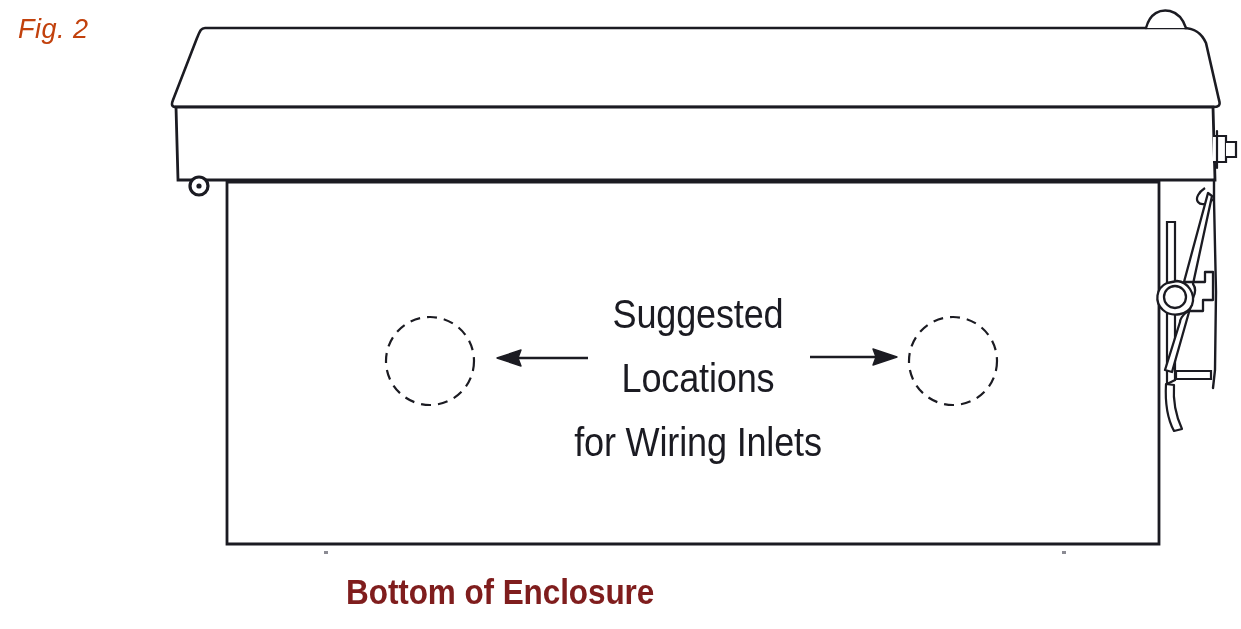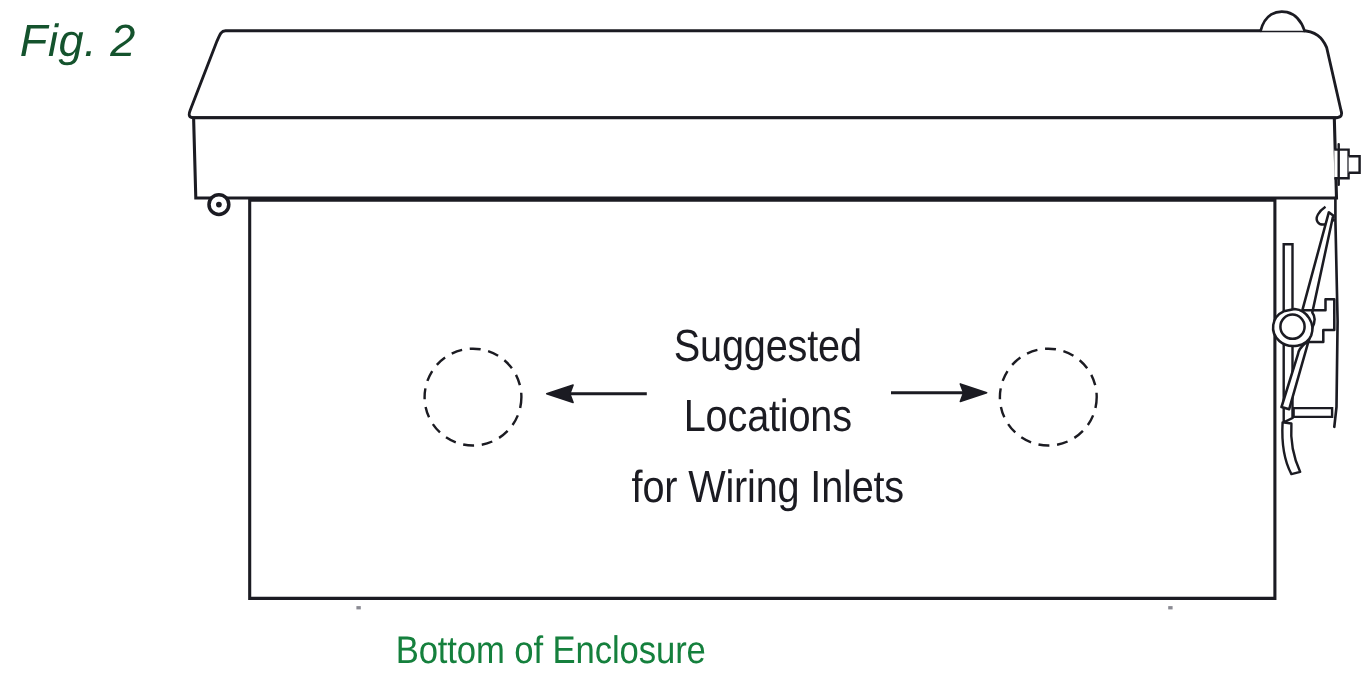--- a/index.html
+++ b/index.html
@@ -25,24 +25,24 @@
     display: block;
     width: 1241px;
     height: 629px;
   }
   .fig-label {
     position: absolute;
     left: 18px;
     top: 14px;
     font-family: "Liberation Sans", sans-serif;
     font-style: italic;
-    font-size: 41px;
+    font-size: 27px;
     font-weight: 400;
     letter-spacing: 0.5px;
-    color: #14532d;
+    color: #c2410c;
     white-space: nowrap;
   }
   .callout-text {
     position: absolute;
     left: 520px;
     top: 282px;
     width: 356px;
     text-align: center;
     font-family: "Liberation Sans Narrow", "Liberation Sans", sans-serif;
     font-size: 41px;
@@ -57,22 +57,22 @@
     white-space: nowrap;
   }
   .caption {
     position: absolute;
     left: 0;
     top: 572px;
     width: 1001px;
     text-align: center;
     font-family: "Liberation Sans Narrow", "Liberation Sans", sans-serif;
     font-size: 35px;
-    font-weight: 400;
-    color: #15803d;
+    font-weight: 700;
+    color: #7f1d1d;
     letter-spacing: -0.1px;
   }
   .caption span {
     display: inline-block;
     transform: scaleX(0.9);
     transform-origin: center center;
     white-space: nowrap;
   }
 </style>
 </head>

